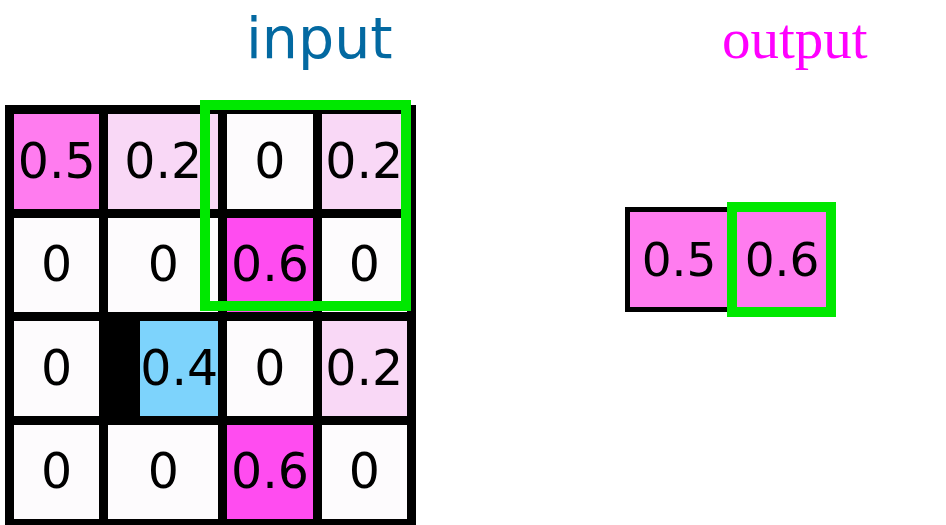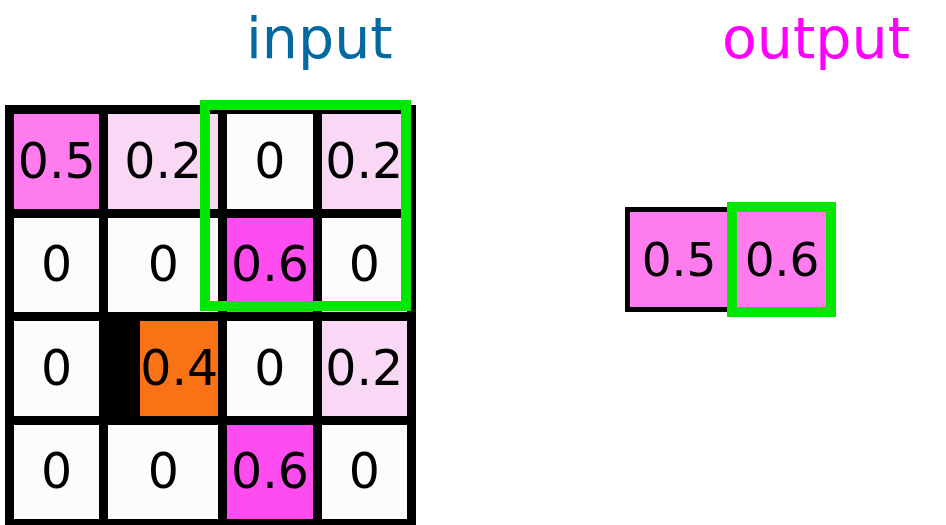--- a/index.html
+++ b/index.html
@@ -89,33 +89,33 @@
     top: 202px;
     width: 109px;
     height: 115px;
   }
 </style>
 </head>
 <body style="background: rgb(255, 255, 255);">
 
 <div class="title" id="title-input" style="color: #0369a1;">input</div>
 
-<div class="title" id="title-output" style="color: rgb(255, 0, 255);">output</div>
+<div class="title" id="title-output" style="color: rgb(255, 0, 255); font-family: Liberation Serif, serif;">output</div>
 
 <div class="grid" id="input-grid" style="background: rgb(0, 0, 0);">
     <div class="cell" style="background: rgb(255, 124, 239);">0.5</div>
     <div class="cell" style="background: rgb(249, 216, 246);">0.2</div>
     <div class="cell" style="background: rgb(253, 251, 253);">0</div>
     <div class="cell" style="background: rgb(249, 216, 246);">0.2</div>
     <div class="cell" style="background: rgb(253, 251, 253);">0</div>
     <div class="cell" style="background: rgb(253, 251, 253);">0</div>
     <div class="cell" style="background: rgb(255, 76, 240);">0.6</div>
     <div class="cell" style="background: rgb(253, 251, 253);">0</div>
     <div class="cell" style="background: rgb(253, 251, 253);">0</div>
-    <div class="cell" style="background: #f97316; margin-left: 32px;">0.4</div>
+    <div class="cell" style="background: #7dd3fc; margin-left: 32px;">0.4</div>
     <div class="cell" style="background: rgb(253, 251, 253);">0</div>
     <div class="cell" style="background: rgb(249, 216, 246);">0.2</div>
     <div class="cell" style="background: rgb(253, 251, 253);">0</div>
     <div class="cell" style="background: rgb(253, 251, 253);">0</div>
     <div class="cell" style="background: rgb(255, 76, 240);">0.6</div>
     <div class="cell" style="background: rgb(253, 251, 253);">0</div>
   </div>
 
 <div class="highlight" id="input-highlight" style="border-color: rgb(0, 232, 0);"></div>
 

